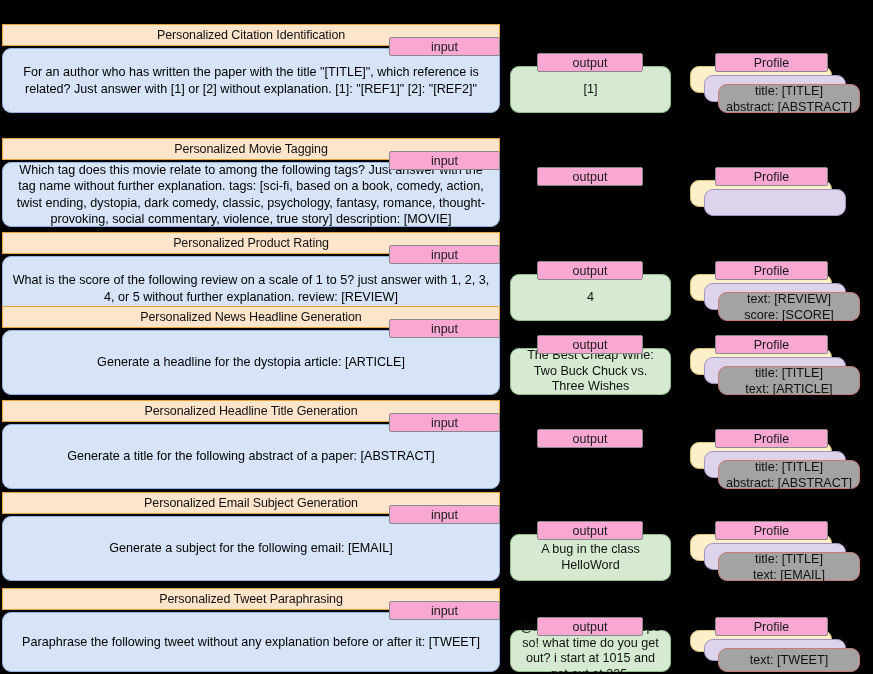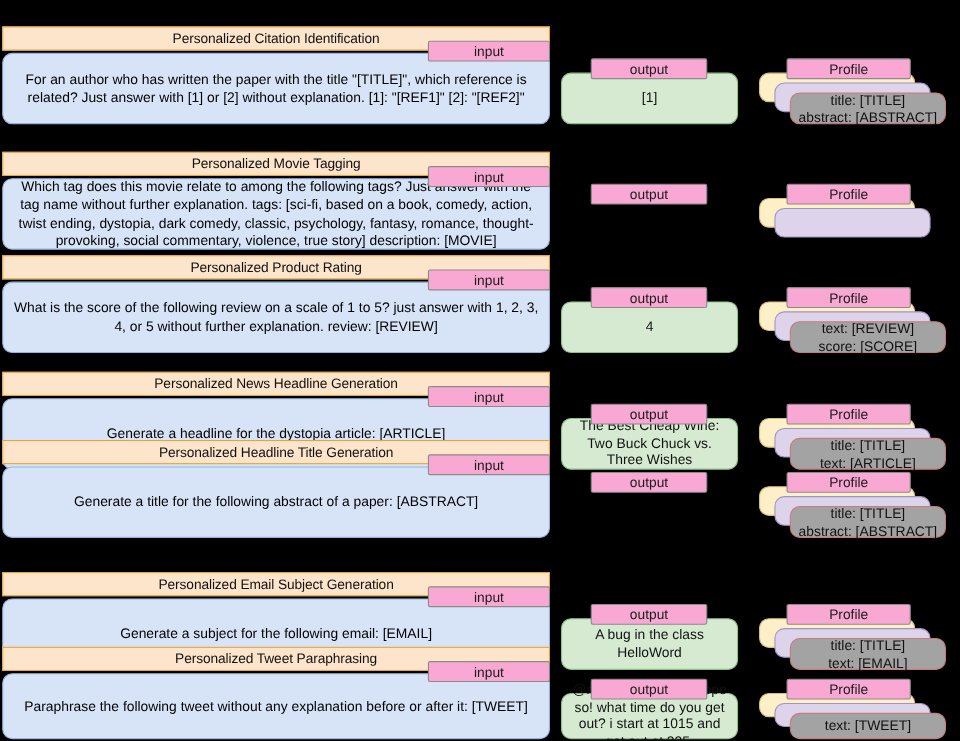--- a/index.html
+++ b/index.html
@@ -247,21 +247,21 @@
     <div class="profile-col">
       <div class="tab-label tab-profile">Profile</div>
       <div class="card card-back"></div>
       <div class="card card-mid"></div>
       <div class="card card-front">
         <span class="profile-text">text: [REVIEW]<br>score: [SCORE]</span>
       </div>
     </div>
 
   </div>
-    <div class="row" style="top: 306px; height: 91px; margin-top: 32px;">
+    <div class="row" style="top: 306px; height: 91px;">
 
     <div class="input-col">
       <div class="task-header">
         <span class="task-title">Personalized News Headline Generation</span>
       </div>
       <div class="tab-label tab-input">input</div>
       <div class="input-body">
         <span class="input-text">Generate a headline for the dystopia article: [ARTICLE]</span>
       </div>
     </div>
@@ -302,21 +302,21 @@
     <div class="profile-col">
       <div class="tab-label tab-profile">Profile</div>
       <div class="card card-back"></div>
       <div class="card card-mid"></div>
       <div class="card card-front">
         <span class="profile-text">title: [TITLE]<br>abstract: [ABSTRACT]</span>
       </div>
     </div>
 
   </div>
-    <div class="row" style="top: 520px; height: 91px;">
+    <div class="row" style="top: 492px; height: 91px;">
 
     <div class="input-col">
       <div class="task-header">
         <span class="task-title">Personalized Email Subject Generation</span>
       </div>
       <div class="tab-label tab-input">input</div>
       <div class="input-body">
         <span class="input-text">Generate a subject for the following email: [EMAIL]</span>
       </div>
     </div>

